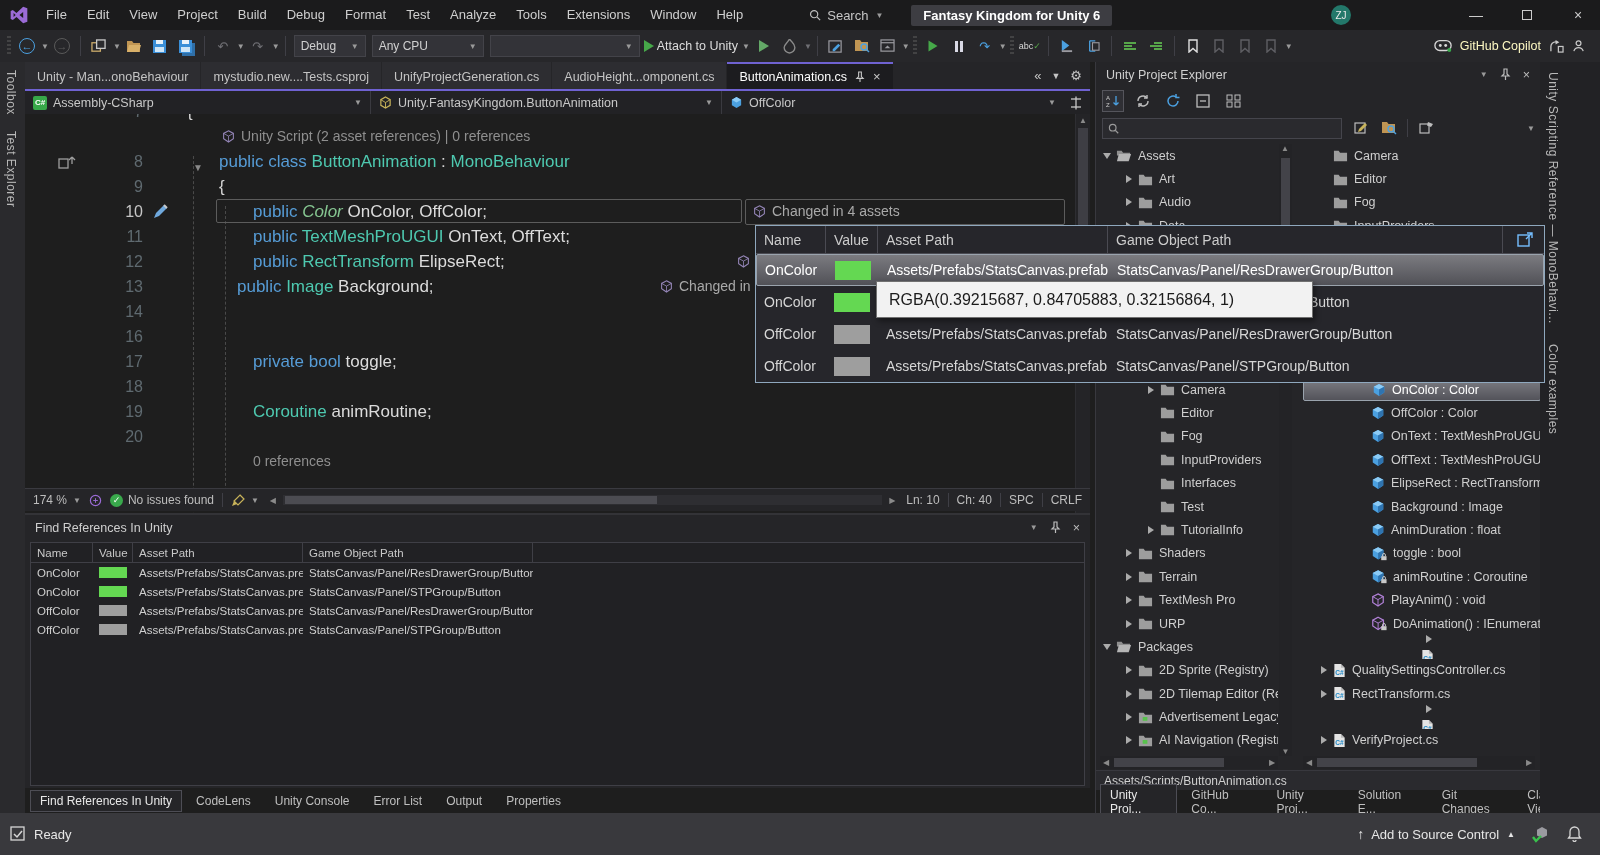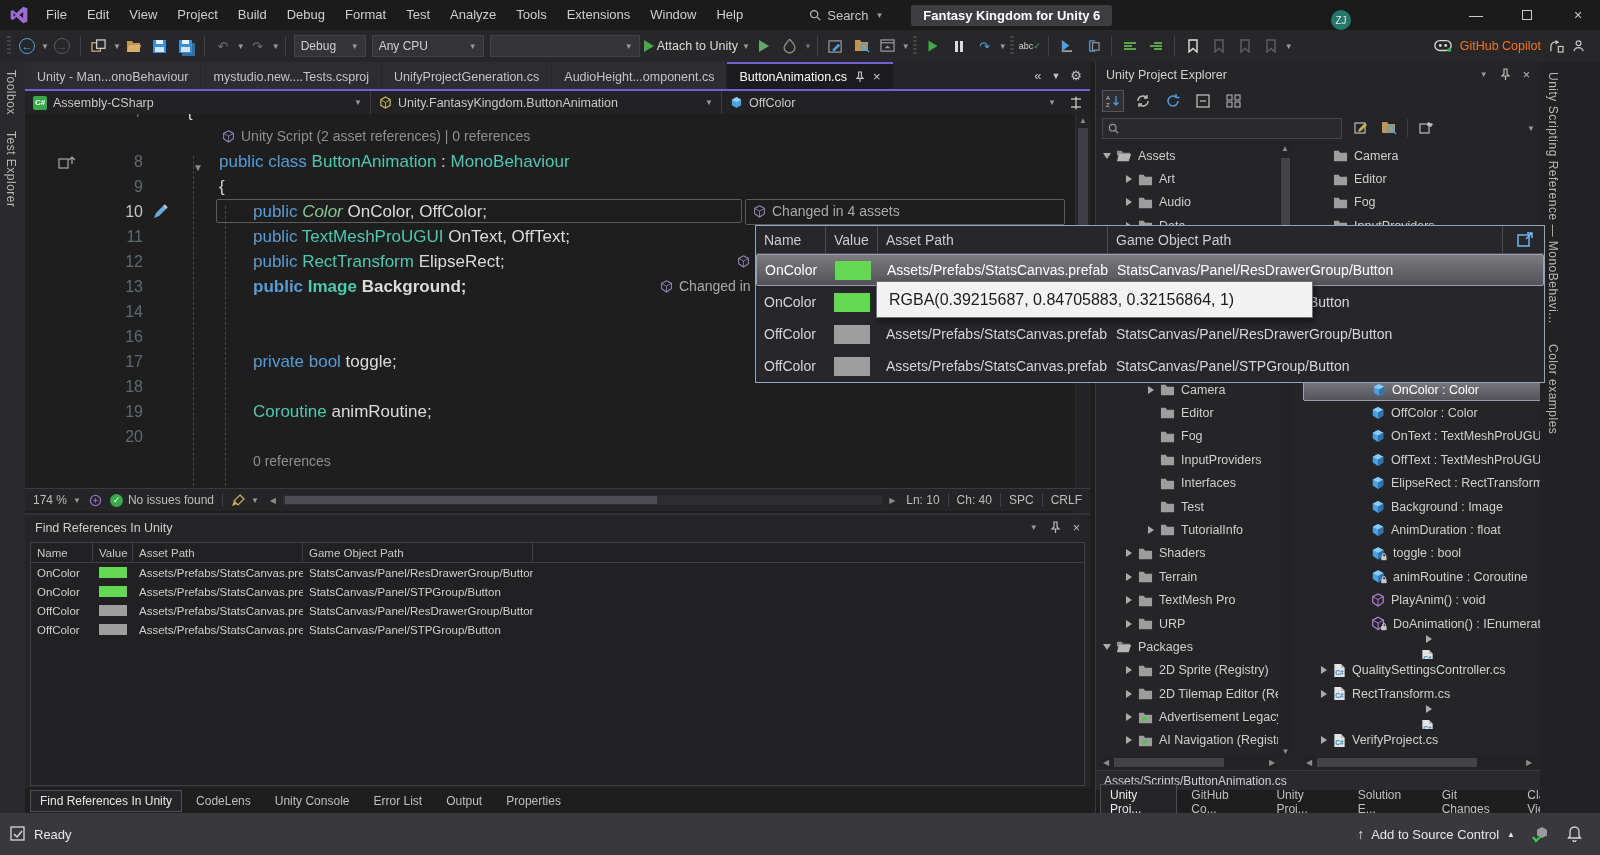--- a/index.html
+++ b/index.html
@@ -5,21 +5,21 @@
   html,body{margin:0;padding:0;background:#101010;}
   *{box-sizing:border-box;font-family:"Liberation Sans",sans-serif;}
   #app{position:relative;width:1600px;height:855px;background:#1E1E1E;overflow:hidden;color:#CCC;font-size:13px;}
   .abs{position:absolute;}
   
   #titlebar{left:0;top:0;width:1600px;height:30px;background:#1B1B1C;display:flex;align-items:center;}
   .menu-item{padding:0 10px;color:#CFCFCF;font-size:13px;line-height:30px;cursor:default;}
   #vslogo{width:22px;height:20px;margin:0 6px 0 8px;}
   .tb-search{display:flex;align-items:center;gap:6px;color:#C5C5C5;margin-left:56px;}
   .doc-pill{margin-left:28px;background:#3D3D42;color:#FFF;font-weight:bold;font-size:13px;padding:3px 12px;border-radius:2px;}
-  .win-btns{margin-left:auto;display:flex;align-items:flex-end;gap:7px;}
+  .win-btns{margin-left:auto;display:flex;align-items:center;gap:7px;}
   .avatar{width:20px;height:20px;border-radius:50%;background:#23786A;color:#EAEAEA;font-size:10px;display:flex;align-items:center;justify-content:center;margin-right:96px;}
   .winbtn{width:44px;height:30px;display:flex;align-items:center;justify-content:center;color:#CCC;font-size:14px;}
   .maxbox{width:10px;height:10px;border:1px solid #CCC;display:inline-block;}
   
   #toolbar{left:0;top:30px;width:1600px;height:32px;background:#27272A;display:flex;align-items:center;padding:0 4px;}
   .ti{height:24px;min-width:24px;display:flex;align-items:center;justify-content:center;margin:0 1px;color:#C8C8C8;}
   .tsep{width:1px;height:20px;background:#3F3F46;margin:0 5px;}
   .dotsep{width:4px;height:20px;margin:0 3px;background:repeating-linear-gradient(#555 0 2px,transparent 2px 4px);opacity:.6;}
   .caret{font-size:8px;color:#9A9A9A;margin-left:1px;}
   .combo{height:22px;background:#333338;border:1px solid #434349;display:flex;align-items:center;font-size:12px;color:#D0D0D0;padding:0 6px;margin:0 3px;justify-content:space-between;}
@@ -28,21 +28,21 @@
   .floppy{width:13px;height:13px;background:#3A8FD8;position:relative;}
   .floppy:before{content:"";position:absolute;left:3px;top:0;width:7px;height:4px;background:#E8F2FA;}
   .floppy:after{content:"";position:absolute;left:2px;bottom:1px;width:9px;height:5px;background:#CFE6F7;}
   .play{width:0;height:0;border-top:6px solid transparent;border-bottom:6px solid transparent;border-left:10px solid #46A849;}
   .play.outline{border-left-color:#6FBF72;opacity:.85;}
   .pausebars{display:flex;gap:2px;}
   .pausebars i{width:3px;height:11px;background:#DADAE6;}
   .gray{color:#6F6F74;}
   .green-bars i{display:block;height:2px;background:#57A64A;margin:1px 0;}
   .attach-label{color:#DDD;font-size:12.5px;margin:0 3px;}
-  .copilot-zone{margin-left:auto;display:flex;align-items:center;gap:8px;margin-right:10px;color:#f97316;font-size:12.5px;}
+  .copilot-zone{margin-left:auto;display:flex;align-items:center;gap:8px;margin-right:10px;color:#fef9c3;font-size:12.5px;}
   
   #leftstrip{left:0;top:62px;width:25px;height:751px;background:#2A2A2D;}
   .vtab{writing-mode:vertical-rl;color:#B9B9B9;font-size:12px;padding:8px 4px;letter-spacing:.5px;}
   #rightstrip{left:1540px;top:62px;width:60px;height:751px;background:#222225;}
   #rightstrip .vtab{padding:10px 6px;}
   
   #docwell{left:25px;top:62px;width:1065px;height:751px;background:#1E1E1E;}
   #tabrow{left:0;top:0;width:1065px;height:27px;background:#252528;display:flex;align-items:stretch;}
   .dtab{display:flex;align-items:center;padding:0 12px;background:#2D2D31;color:#C4C4C4;font-size:12.5px;margin-right:1px;border-top:2px solid transparent;}
   .dtab.active{background:#1C1C1F;color:#FFF;border-top:2px solid #6F62D2;}
@@ -431,21 +431,21 @@
                 <path d="M13 2l3 3" stroke="#C9C9C9" stroke-width="2"></path>
               </svg></span><div class="linebox" style="left: 191px; width: 526px;"></div><span class="ctext" style="left: 228px;"><span class="kw">public </span><span class="st">Color</span><span class="id"> OnColor</span><span class="pl">, </span><span class="id">OffColor</span><span class="pl">;</span></span><span class="annot" style="left: 728px;"><svg width="13" height="13" viewBox="0 0 16 16">
                 <path d="M8 1l6 3.2v6.6L8 14.8 2 10.8V4.2z" fill="none" stroke="#9586B8" stroke-width="1.3"></path>
                 <path d="M2 4.2L8 7.5l6-3.3M8 7.5v7.3" fill="none" stroke="#9586B8" stroke-width="1"></path>
               </svg><span>Changed in 4 assets</span></span></div>
           <div class="codeline"><div class="lnum">11</div><span class="ctext" style="left: 228px;"><span class="kw">public </span><span class="ty">TextMeshProUGUI</span><span class="id"> OnText</span><span class="pl">, </span><span class="id">OffText;</span></span></div>
           <div class="codeline"><div class="lnum">12</div><span class="ctext" style="left: 228px;"><span class="kw">public </span><span class="ty">RectTransform</span><span class="id"> ElipseRect</span><span class="pl">;</span></span><span class="annot" style="left: 712px;"><svg width="13" height="13" viewBox="0 0 16 16">
                 <path d="M8 1l6 3.2v6.6L8 14.8 2 10.8V4.2z" fill="none" stroke="#9586B8" stroke-width="1.3"></path>
                 <path d="M2 4.2L8 7.5l6-3.3M8 7.5v7.3" fill="none" stroke="#9586B8" stroke-width="1"></path>
               </svg></span></div>
-          <div class="codeline"><div class="lnum">13</div><span class="ctext" style="left: 228px; font-weight: bold;"><span class="kw">public </span><span class="ty">Image</span><span class="id"> Background</span><span class="pl">;</span></span><span class="annot" style="left: 635px;"><svg width="13" height="13" viewBox="0 0 16 16">
+          <div class="codeline"><div class="lnum">13</div><span class="ctext" style="left: 212px;"><span class="kw">public </span><span class="ty">Image</span><span class="id"> Background</span><span class="pl">;</span></span><span class="annot" style="left: 635px;"><svg width="13" height="13" viewBox="0 0 16 16">
                 <path d="M8 1l6 3.2v6.6L8 14.8 2 10.8V4.2z" fill="none" stroke="#9586B8" stroke-width="1.3"></path>
                 <path d="M2 4.2L8 7.5l6-3.3M8 7.5v7.3" fill="none" stroke="#9586B8" stroke-width="1"></path>
               </svg><span>Changed in</span></span></div>
           <div class="codeline"><div class="lnum">14</div><span class="ctext" style="left: 162px;"></span></div>
           <div class="codeline"><div class="lnum">16</div><span class="ctext" style="left: 162px;"></span></div>
           <div class="codeline"><div class="lnum">17</div><span class="ctext" style="left: 228px;"><span class="kw">private </span><span class="kw">bool</span><span class="id"> toggle</span><span class="pl">;</span></span></div>
           <div class="codeline"><div class="lnum">18</div><span class="ctext" style="left: 162px;"></span></div>
           <div class="codeline"><div class="lnum">19</div><span class="ctext" style="left: 228px;"><span class="ty">Coroutine</span><span class="id"> animRoutine</span><span class="pl">;</span></span></div>
           <div class="codeline"><div class="lnum">20</div><span class="ctext" style="left: 162px;"></span></div>
           <div class="lensline">

